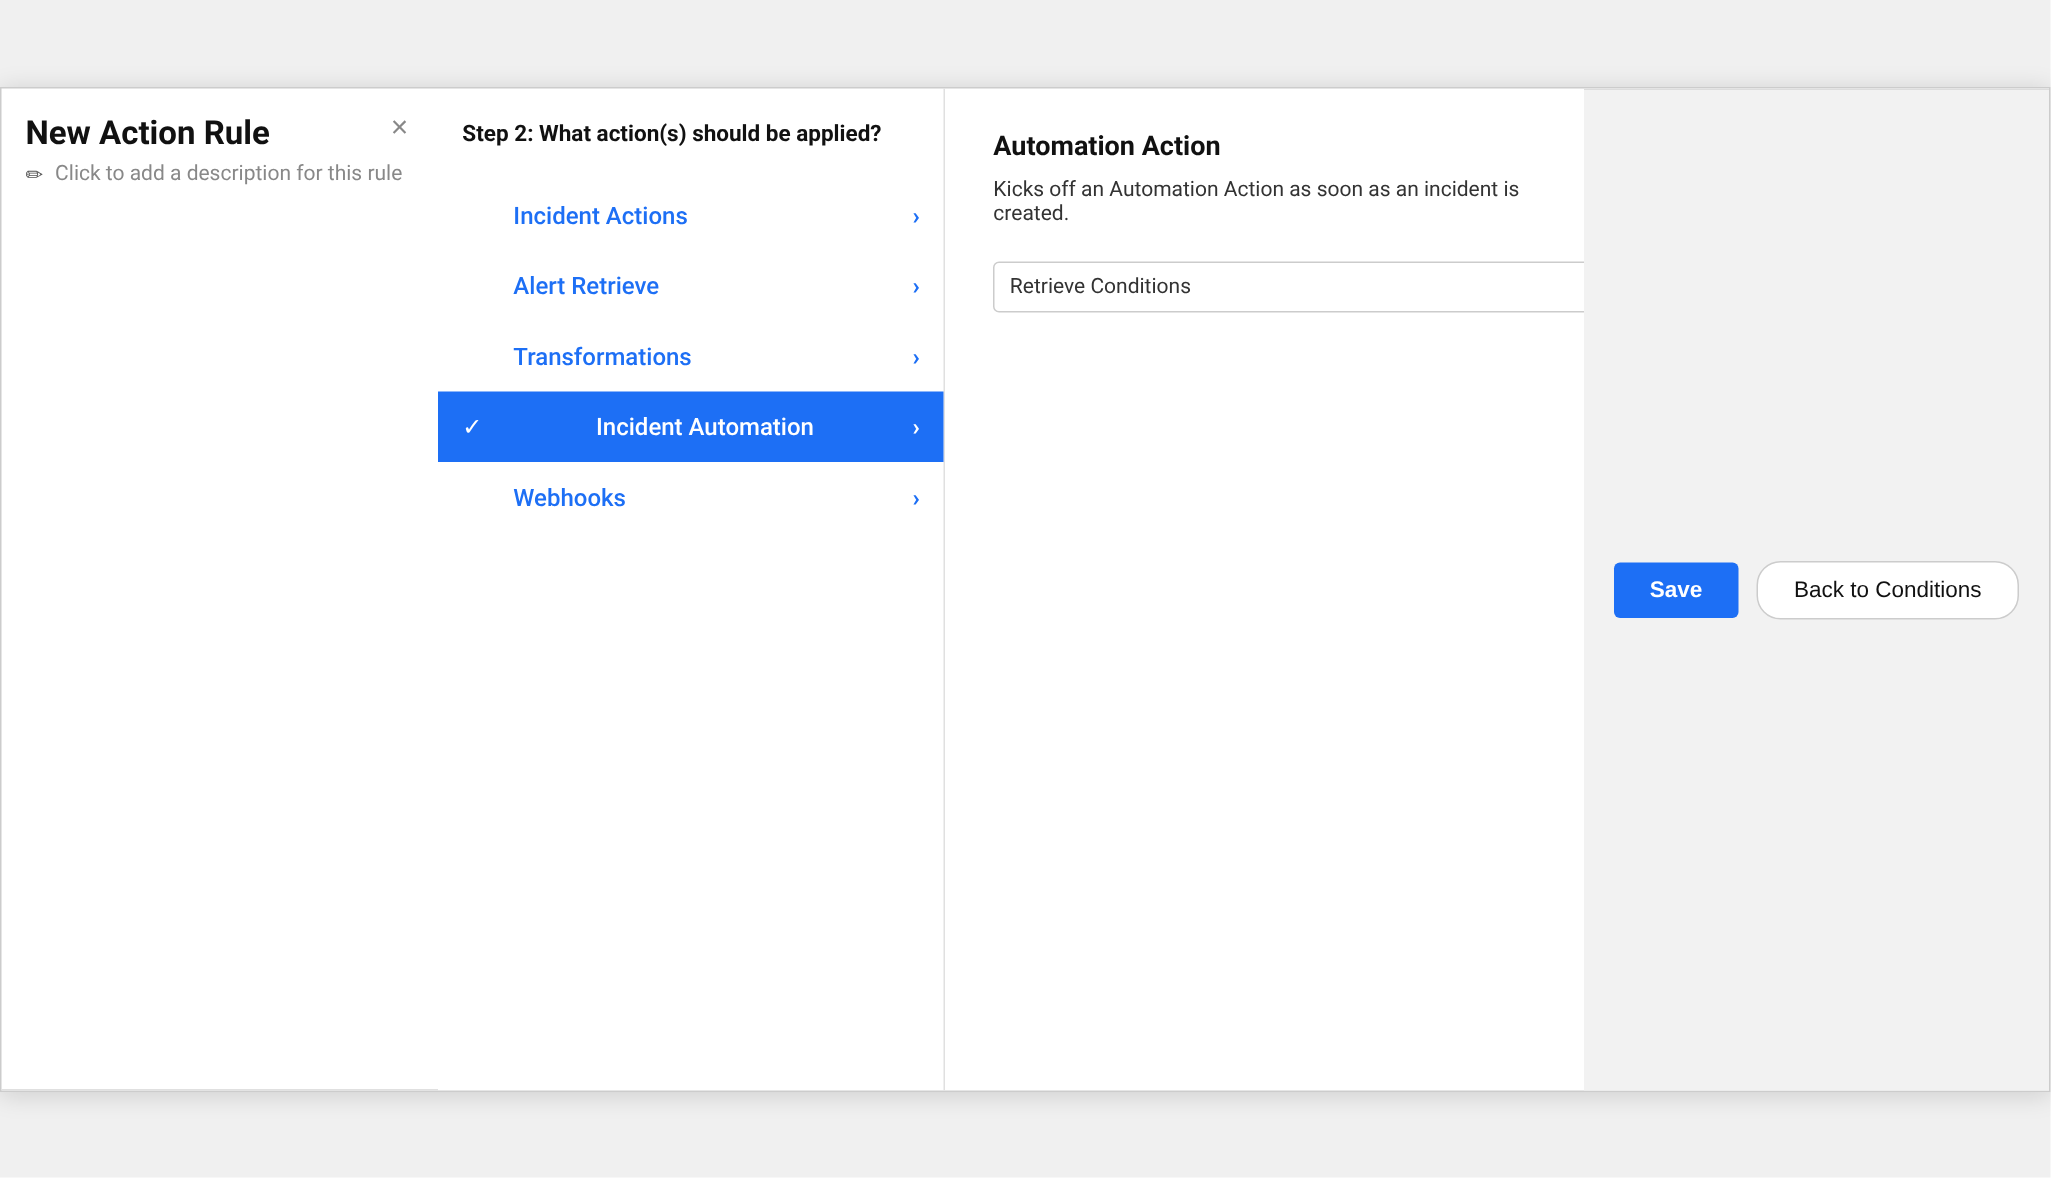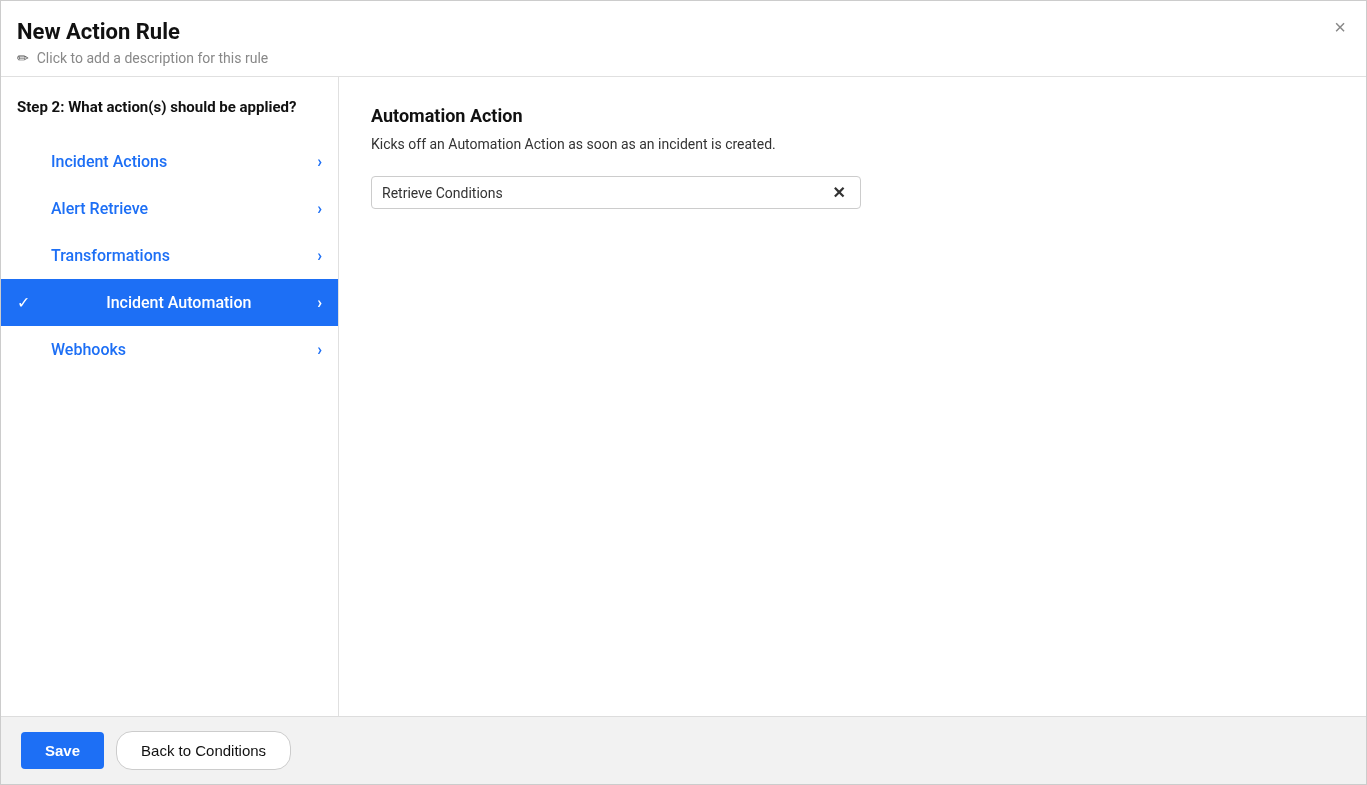--- a/index.html
+++ b/index.html
@@ -6,25 +6,24 @@
     body {
       font-family: -apple-system, BlinkMacSystemFont, 'Segoe UI', Roboto, sans-serif;
       background: #f0f0f0;
       display: flex;
       align-items: center;
       justify-content: center;
       min-height: 100vh;
     }
     .modal {
       width: 1367px;
-      height: 785px;
+      height: 670px;
       background: #fff;
       border: 1px solid #ccc;
       display: flex;
-      flex-direction: column;
       position: relative;
       box-shadow: 0 2px 16px rgba(0,0,0,0.15);
     }
     .modal-header {
       padding: 18px 24px 10px 16px;
       border-bottom: 1px solid #e0e0e0;
       position: relative;
     }
     .modal-title {
       font-size: 22px;

